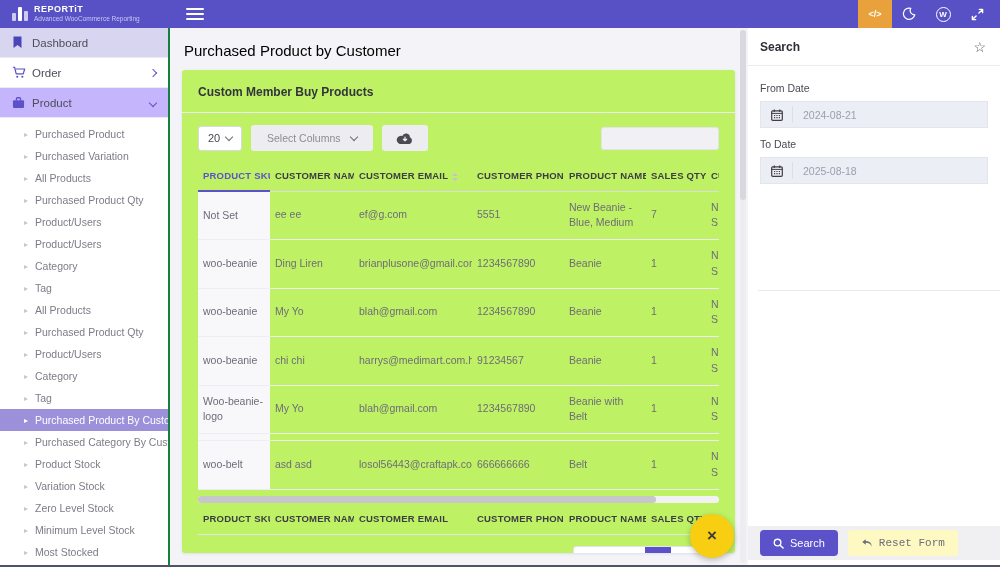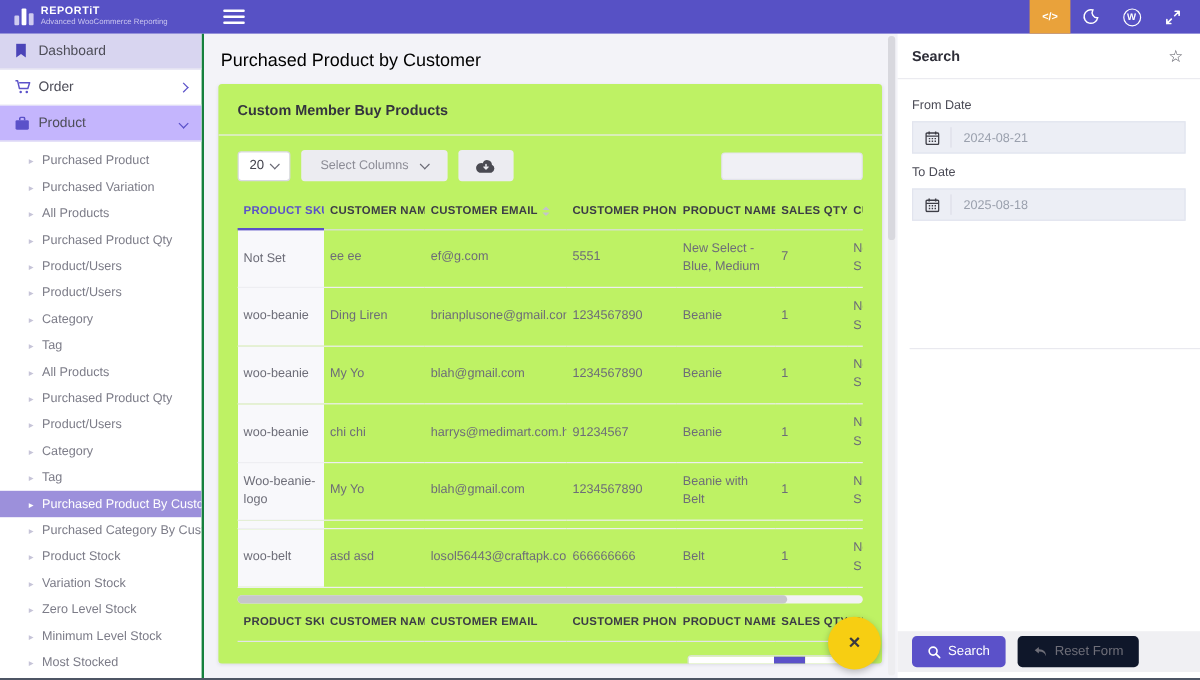--- a/index.html
+++ b/index.html
@@ -87,21 +87,21 @@
   .panel-body { padding:12px 12px 0; }
   .field-label { font-size:10.5px; color:#4a4a55; margin:4px 0 7px; }
   .date-input { height:27px; background:#eceef5; border:1px solid #e2e4ee; border-radius:0; display:flex; align-items:center; margin-bottom:10px; cursor:pointer; }
   .date-icon { width:32px; display:flex; align-items:center; justify-content:center; border-right:1px solid #dcdee8; height:17px; }
   .date-input input { border:none; background:transparent; outline:none; font-size:10.5px; color:#9aa0ad; padding:0 10px; width:160px; font-family:"Liberation Sans", sans-serif; }
   .date-input input::placeholder { color:#9aa0ad; opacity:1; }
   .panel-divider { position:absolute; left:10px; right:0; top:262px; border-top:1px solid #e9e9ef; }
   .panel-footer { position:absolute; left:0; right:0; bottom:7px; height:34px; background:#f0f0f3; display:flex; align-items:center; padding:0 12px; gap:10px; }
   .btn { display:flex; align-items:center; gap:6px; border:none; border-radius:4px; font-size:11px; padding:7px 13px; cursor:pointer; font-family:"Liberation Sans", sans-serif; }
   .btn.search { background:#5b51c9; color:#fff; }
-  .btn.reset { background:#0f172a; color:#6e6e78; }
+  .btn.reset { background:#fef9c3; color:#6e6e78;font-family:Liberation Mono, monospace; }
 
   .bottom-edge { position:absolute; left:0; right:0; bottom:0; height:2px; background:#4d5564; z-index:40; }
 </style>
 </head>
 <body>
 
 <div class="topbar">
   <div class="logo-block">
     <span class="logo-bars">
         <i></i>
@@ -296,21 +296,21 @@
             <th><span>SALES QTY.</span></th>
             <th><span>CUR</span></th>
           </tr>
         </thead>
       <tbody id="tbody">
           <tr>
             <td>Not Set</td>
             <td>ee ee</td>
             <td>ef@g.com</td>
             <td>5551</td>
-            <td>New Select - Blue, Medium</td>
+            <td>New Beanie - Blue, Medium</td>
             <td>7</td>
             <td>Not S</td>
           </tr>
           <tr>
             <td>woo-beanie</td>
             <td>Ding Liren</td>
             <td>brianplusone@gmail.com</td>
             <td>1234567890</td>
             <td>Beanie</td>
             <td>1</td>

